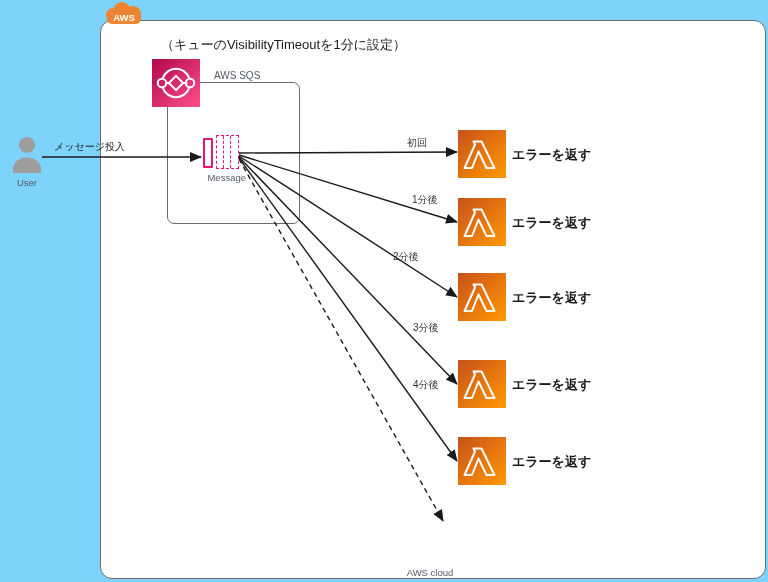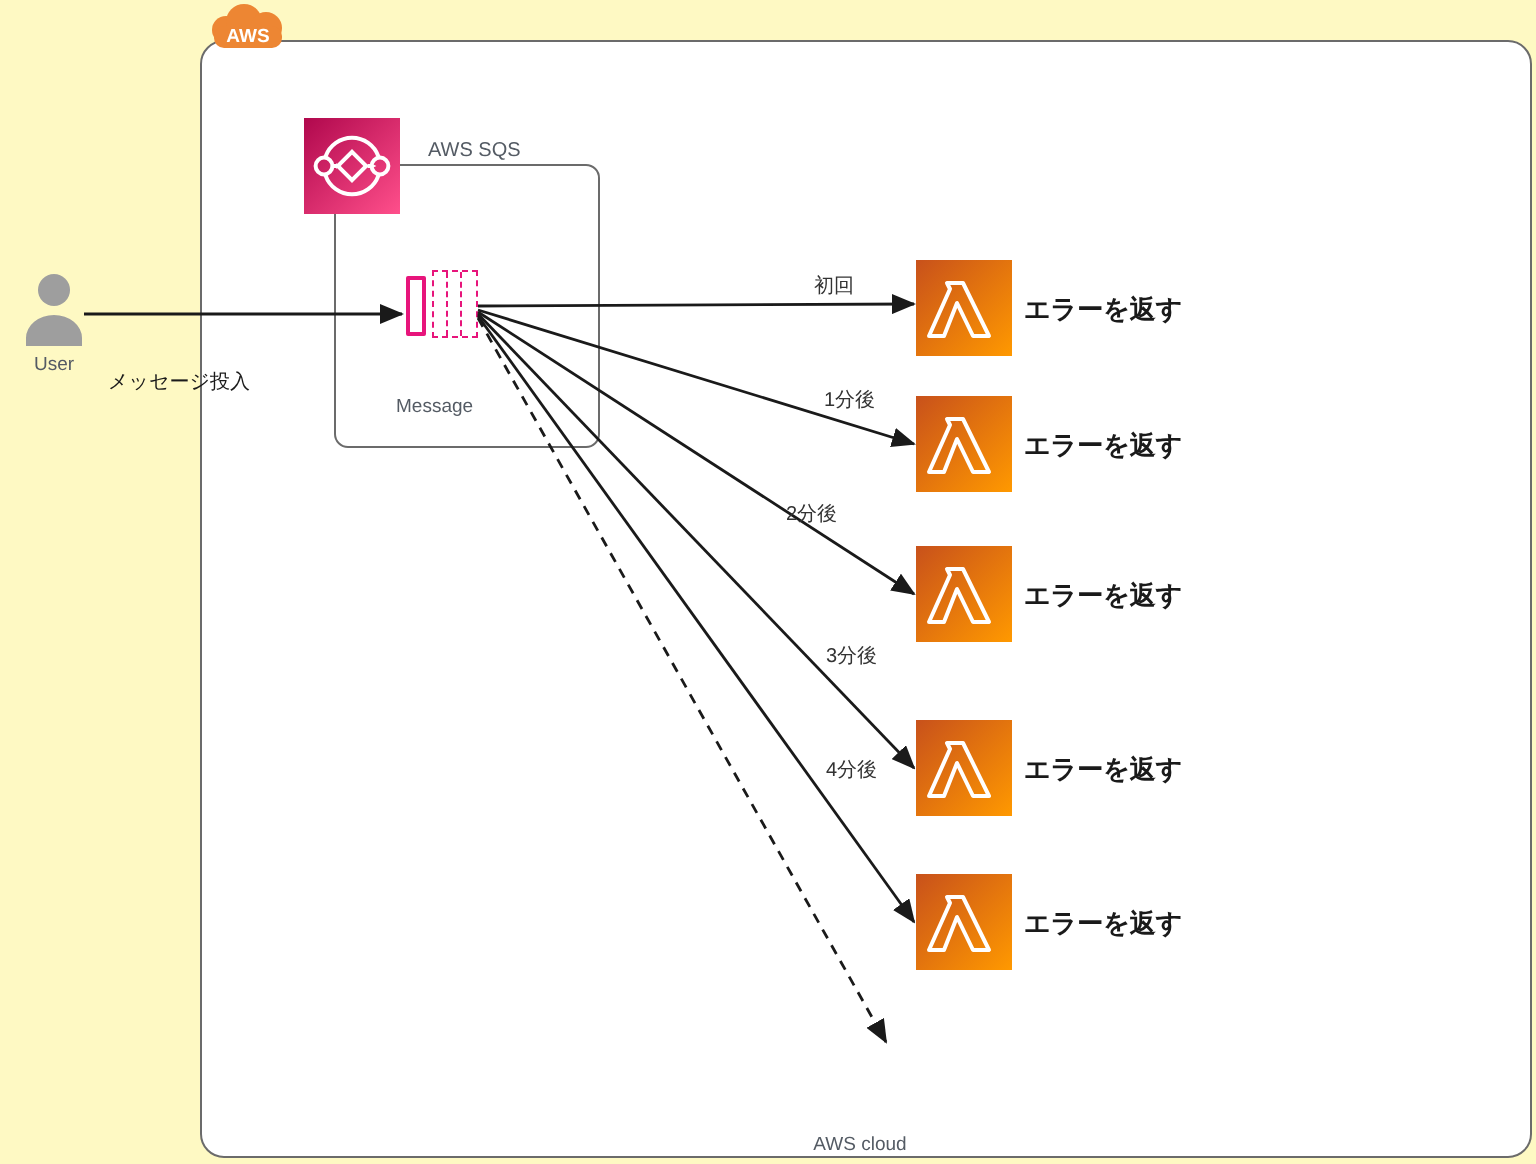--- a/index.html
+++ b/index.html
@@ -1,38 +1,38 @@
 <!DOCTYPE html>
 <html style="--badge-orange: #ED8633; --lambda-grad-start: #C8511B; --lambda-grad-end: #FF9900; --sqs-grad-start: #B0084D; --sqs-grad-end: #FF4F8B; --message-pink: #E7157B; --box-border: #6B6B6B; --label-gray: #545B64; --text-dark: #1A1A1A; --arrow-black: #1A1A1A; --user-gray: #9E9E9E;"><head>
 <meta charset="utf-8">
 <style>
   html,body{margin:0;padding:0;background:#fff;}
-  .canvas{position:relative;width:768px;height:582px;background:#fef9c3;overflow:hidden;
+  .canvas{position:relative;width:768px;height:582px;background:#7dd3fc;overflow:hidden;
           font-family:"Liberation Sans","DejaVu Sans",sans-serif;color:#1a1a1a;}
 
   
   .cloud-boundary{position:absolute;left:100px;top:20px;width:664px;height:557px;
                   border:1px solid var(--box-border,#6b6b6b);border-radius:12px;background:#fff;}
   .sqs-box{position:absolute;left:167px;top:82px;width:131px;height:140px;
            border:1px solid var(--box-border,#6b6b6b);border-radius:7px;background:#fff;}
 
   
   .aws-badge{position:absolute;left:103px;top:2px;width:44px;height:22px;}
   .aws-badge svg{display:block;}
   .badge-fill{fill:var(--badge-orange,#ED8633);}
   .badge-text{fill:#fff;font-family:"Liberation Sans",sans-serif;font-size:9.5px;font-weight:bold;}
 
   
   .note-top{position:absolute;left:161px;top:36px;font-size:13px;color:var(--text-dark,#1a1a1a);}
   .sqs-service-label{position:absolute;left:214px;top:70px;font-size:10px;color:var(--label-gray,#545B64);}
-  .message-label{position:absolute;left:198px;top:172px;width:48px;text-align:left;
-                 font-size:9.5px;color:var(--label-gray,#545B64);margin-top:26px;}
+  .message-label{position:absolute;left:198px;top:172px;width:48px;text-align:right;
+                 font-size:9.5px;color:var(--label-gray,#545B64);}
   .user-label{position:absolute;left:3px;top:177px;width:48px;text-align:center;
               font-size:9.5px;color:var(--label-gray,#545B64);}
-  .user-action-label{position:absolute;left:54px;top:140px;font-size:10px;color:var(--text-dark,#1a1a1a);margin-top:44px;}
+  .user-action-label{position:absolute;left:54px;top:140px;font-size:10px;color:var(--text-dark,#1a1a1a);}
   .arrow-label{position:absolute;font-size:10px;color:#333;}
   .result-label{position:absolute;left:512px;font-size:13px;color:var(--text-dark,#1a1a1a);font-weight:bold;}
   .note-bottom{position:absolute;left:456px;top:512px;width:280px;font-size:13.5px;line-height:17px;
                white-space:pre-line;color:var(--text-dark,#1a1a1a);}
   .cloud-footer{position:absolute;left:98px;top:567px;width:664px;text-align:center;
                 font-size:9.5px;color:var(--label-gray,#545B64);}
 
   
   .sqs-icon{position:absolute;left:152px;top:59px;width:48px;height:48px;
             background:linear-gradient(135deg,var(--sqs-grad-start,#B0084D),var(--sqs-grad-end,#FF4F8B));}
@@ -70,20 +70,21 @@
   <div class="aws-badge">
     <svg width="44" height="22" viewBox="0 0 44 22">
       <circle class="badge-fill" cx="10" cy="13" r="7"></circle>
       <circle class="badge-fill" cx="19" cy="9" r="9"></circle>
       <circle class="badge-fill" cx="30" cy="12" r="8"></circle>
       <rect class="badge-fill" x="4" y="11" width="34" height="11" rx="5"></rect>
       <text class="badge-text" x="21" y="19" text-anchor="middle">AWS</text>
     </svg>
   </div>
 
+  <div class="note-top">（キューのVisibilityTimeoutを1分に設定）</div>
 
   <div class="sqs-box"></div>
   <div class="sqs-icon">
     <svg width="48" height="48" viewBox="0 0 48 48">
       <path class="glyph" d="M10.8 19.2 A14 14 0 0 1 37.2 19.2"></path>
       <path class="glyph" d="M37.2 28.8 A14 14 0 0 1 10.8 28.8"></path>
       <circle class="glyph" cx="10" cy="24" r="4.2"></circle>
       <circle class="glyph" cx="38" cy="24" r="4.2"></circle>
       <rect class="glyph" x="19" y="19" width="10" height="10" transform="rotate(45 24 24)"></rect>
       <path class="glyph" d="M13.5 24 L16 24"></path>

